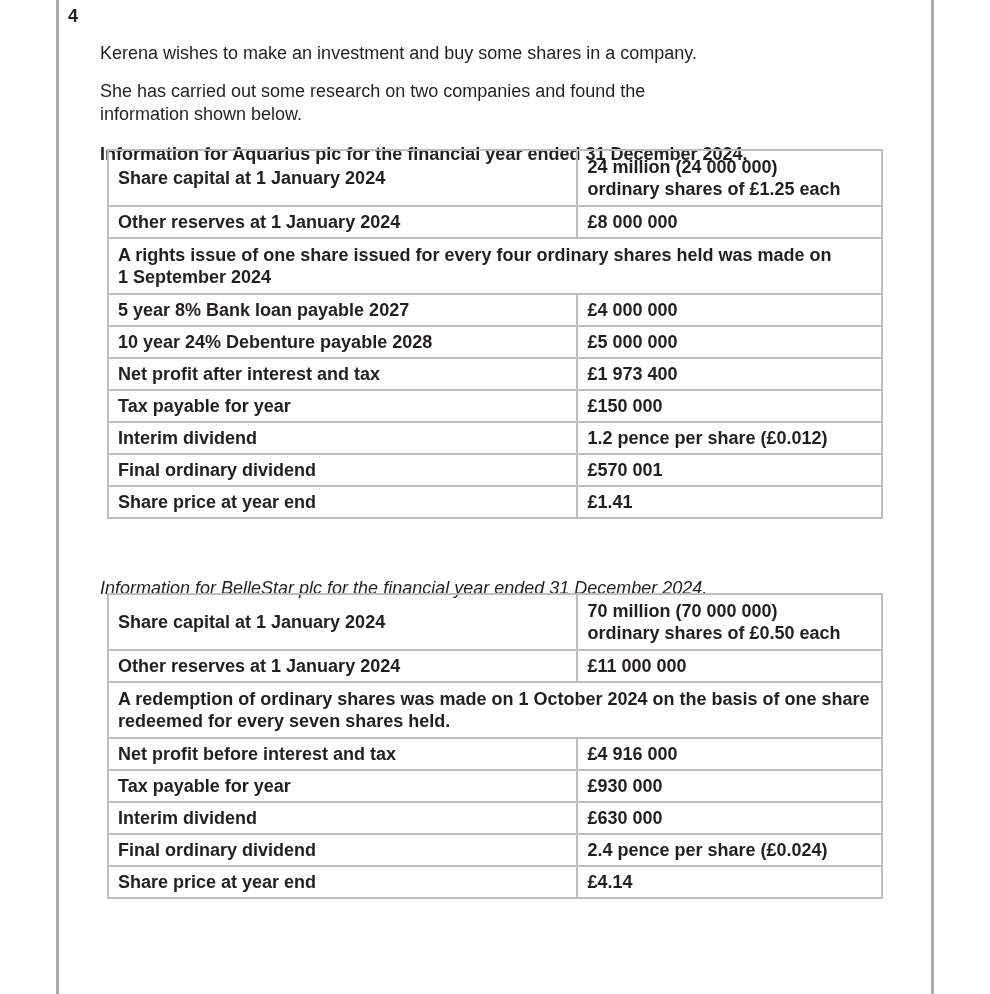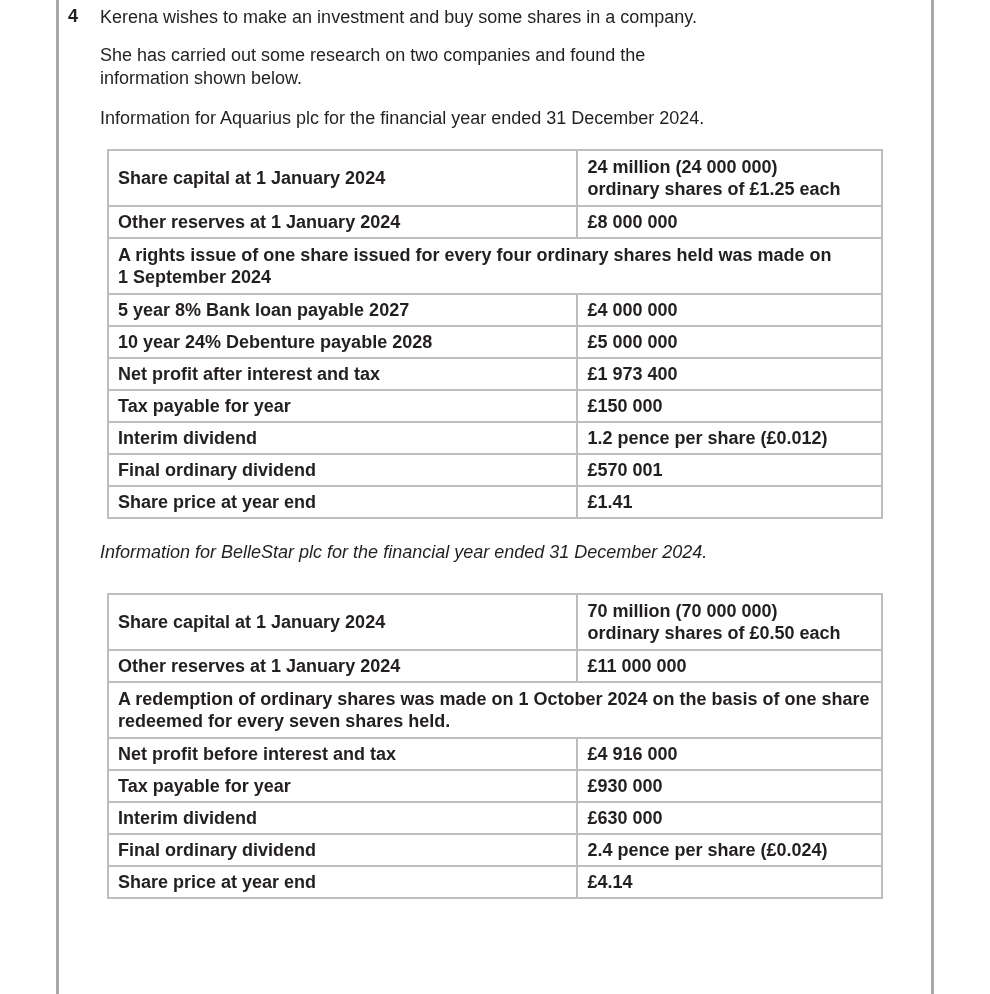--- a/index.html
+++ b/index.html
@@ -31,24 +31,25 @@
     top: 6px;
     font-weight: bold;
     font-size: 18px;
   }
   .para {
     position: absolute;
     left: 100px;
     font-size: 18px;
     line-height: 23px;
     white-space: pre-line;
+    margin-top: 36px;
   }
   .p1 { top: 6px; }
   .p2 { top: 44px; width: 600px; }
-  .p3 { top: 107px; }
+  .p3 { top: 107px; font-weight: bold; }
   .p4 { top: 541px; font-style: italic; }
 
   table.info {
     position: absolute;
     left: 107px;
     width: 776px;
     border-collapse: collapse;
     font-size: 18px;
     font-weight: bold;
   }

